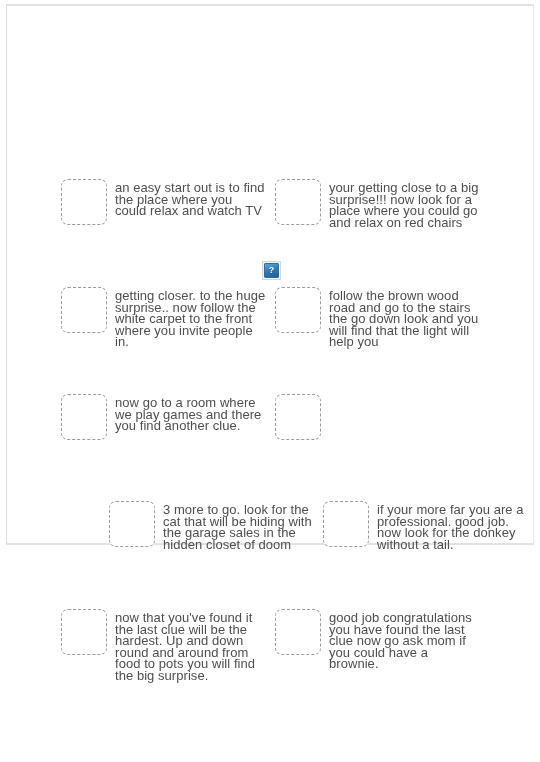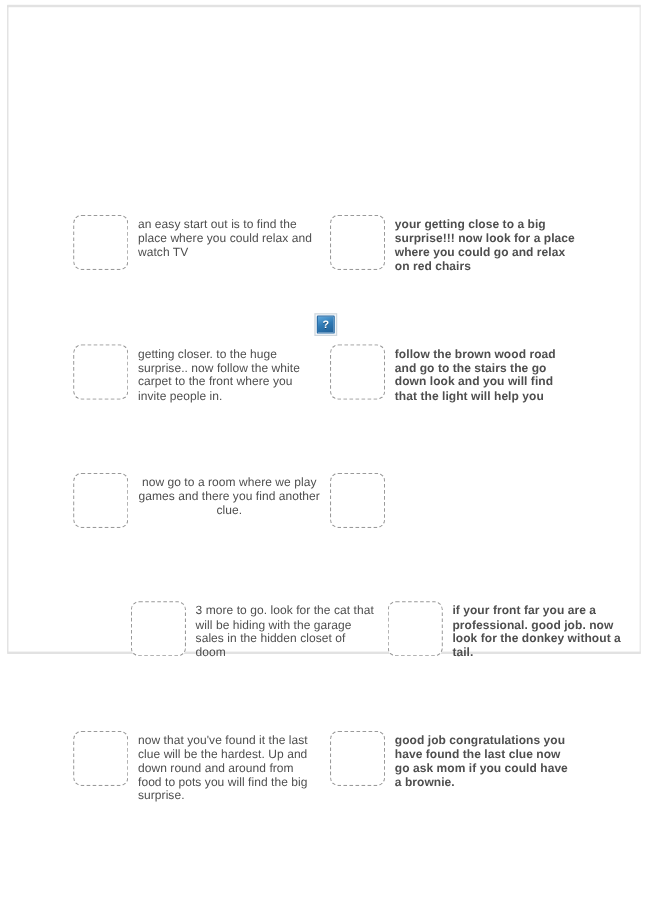--- a/index.html
+++ b/index.html
@@ -85,30 +85,30 @@
     flex: 0 0 auto;
     width: 46px;
     height: 46px;
     border: 1px dashed #9a9a9a;
     border-radius: 7px;
     background: #ffffff;
     box-sizing: border-box;
   }
 
   .clue-text {
-    font-size: 10px;
+    font-size: 13px;
     line-height: 11.6px;
     color: #4e4e4e;
     padding-top: 3px;
     letter-spacing: 0.05px;
     width: 152px;
     word-wrap: break-word;
   }
 
-  .clue-cell.right .clue-text { width: 152px; font-weight: bold; }
+  .clue-cell.right .clue-text { width: 152px; }
 
   
   #broken-image-icon {
     position: absolute;
     left: 264px;
     top: 263px;
     width: 15px;
     height: 15px;
     border: 1px solid #2b6ea8;
     background: linear-gradient(160deg, #5fa8dc 0%, #2f7ab5 48%, #1f5f96 100%);
@@ -163,38 +163,38 @@
       <div class="clue-cell right">
         <div class="img-placeholder"></div>
         <div class="clue-text">follow the brown wood road and go to the stairs the go down look and you will find that the light will help you</div>
       </div>
       <div class="clue-cell left">
         <div class="img-placeholder"></div>
         <div class="clue-text">getting closer. to the huge surprise.. now follow the white carpet to the front where you invite people in.</div>
       </div>
     </div>
 
-    <div class="clue-row" style="top:394px;text-align:center;">
+    <div class="clue-row" style="top:394px;">
       <div class="clue-cell left">
         <div class="img-placeholder"></div>
         <div class="clue-text">now go to a room where we play games and there you find another clue.</div>
       </div>
       <div class="clue-cell right">
         <div class="img-placeholder"></div>
       </div>
     </div>
 
     <div class="clue-row" style="top:501px;margin-left:48px;">
       <div class="clue-cell left">
         <div class="img-placeholder"></div>
         <div class="clue-text">3 more to go. look for the cat that will be hiding with the garage sales in the hidden closet of doom</div>
       </div>
       <div class="clue-cell right">
         <div class="img-placeholder"></div>
-        <div class="clue-text">if your front far you are a professional. good job. now look for the donkey without a tail.</div>
+        <div class="clue-text">if your more far you are a professional. good job. now look for the donkey without a tail.</div>
       </div>
     </div>
 
     <div class="clue-row" style="top:609px;">
       <div class="clue-cell right">
         <div class="img-placeholder"></div>
         <div class="clue-text">good job congratulations you have found the last clue now go ask mom if you could have a brownie.</div>
       </div>
       <div class="clue-cell left">
         <div class="img-placeholder"></div>

